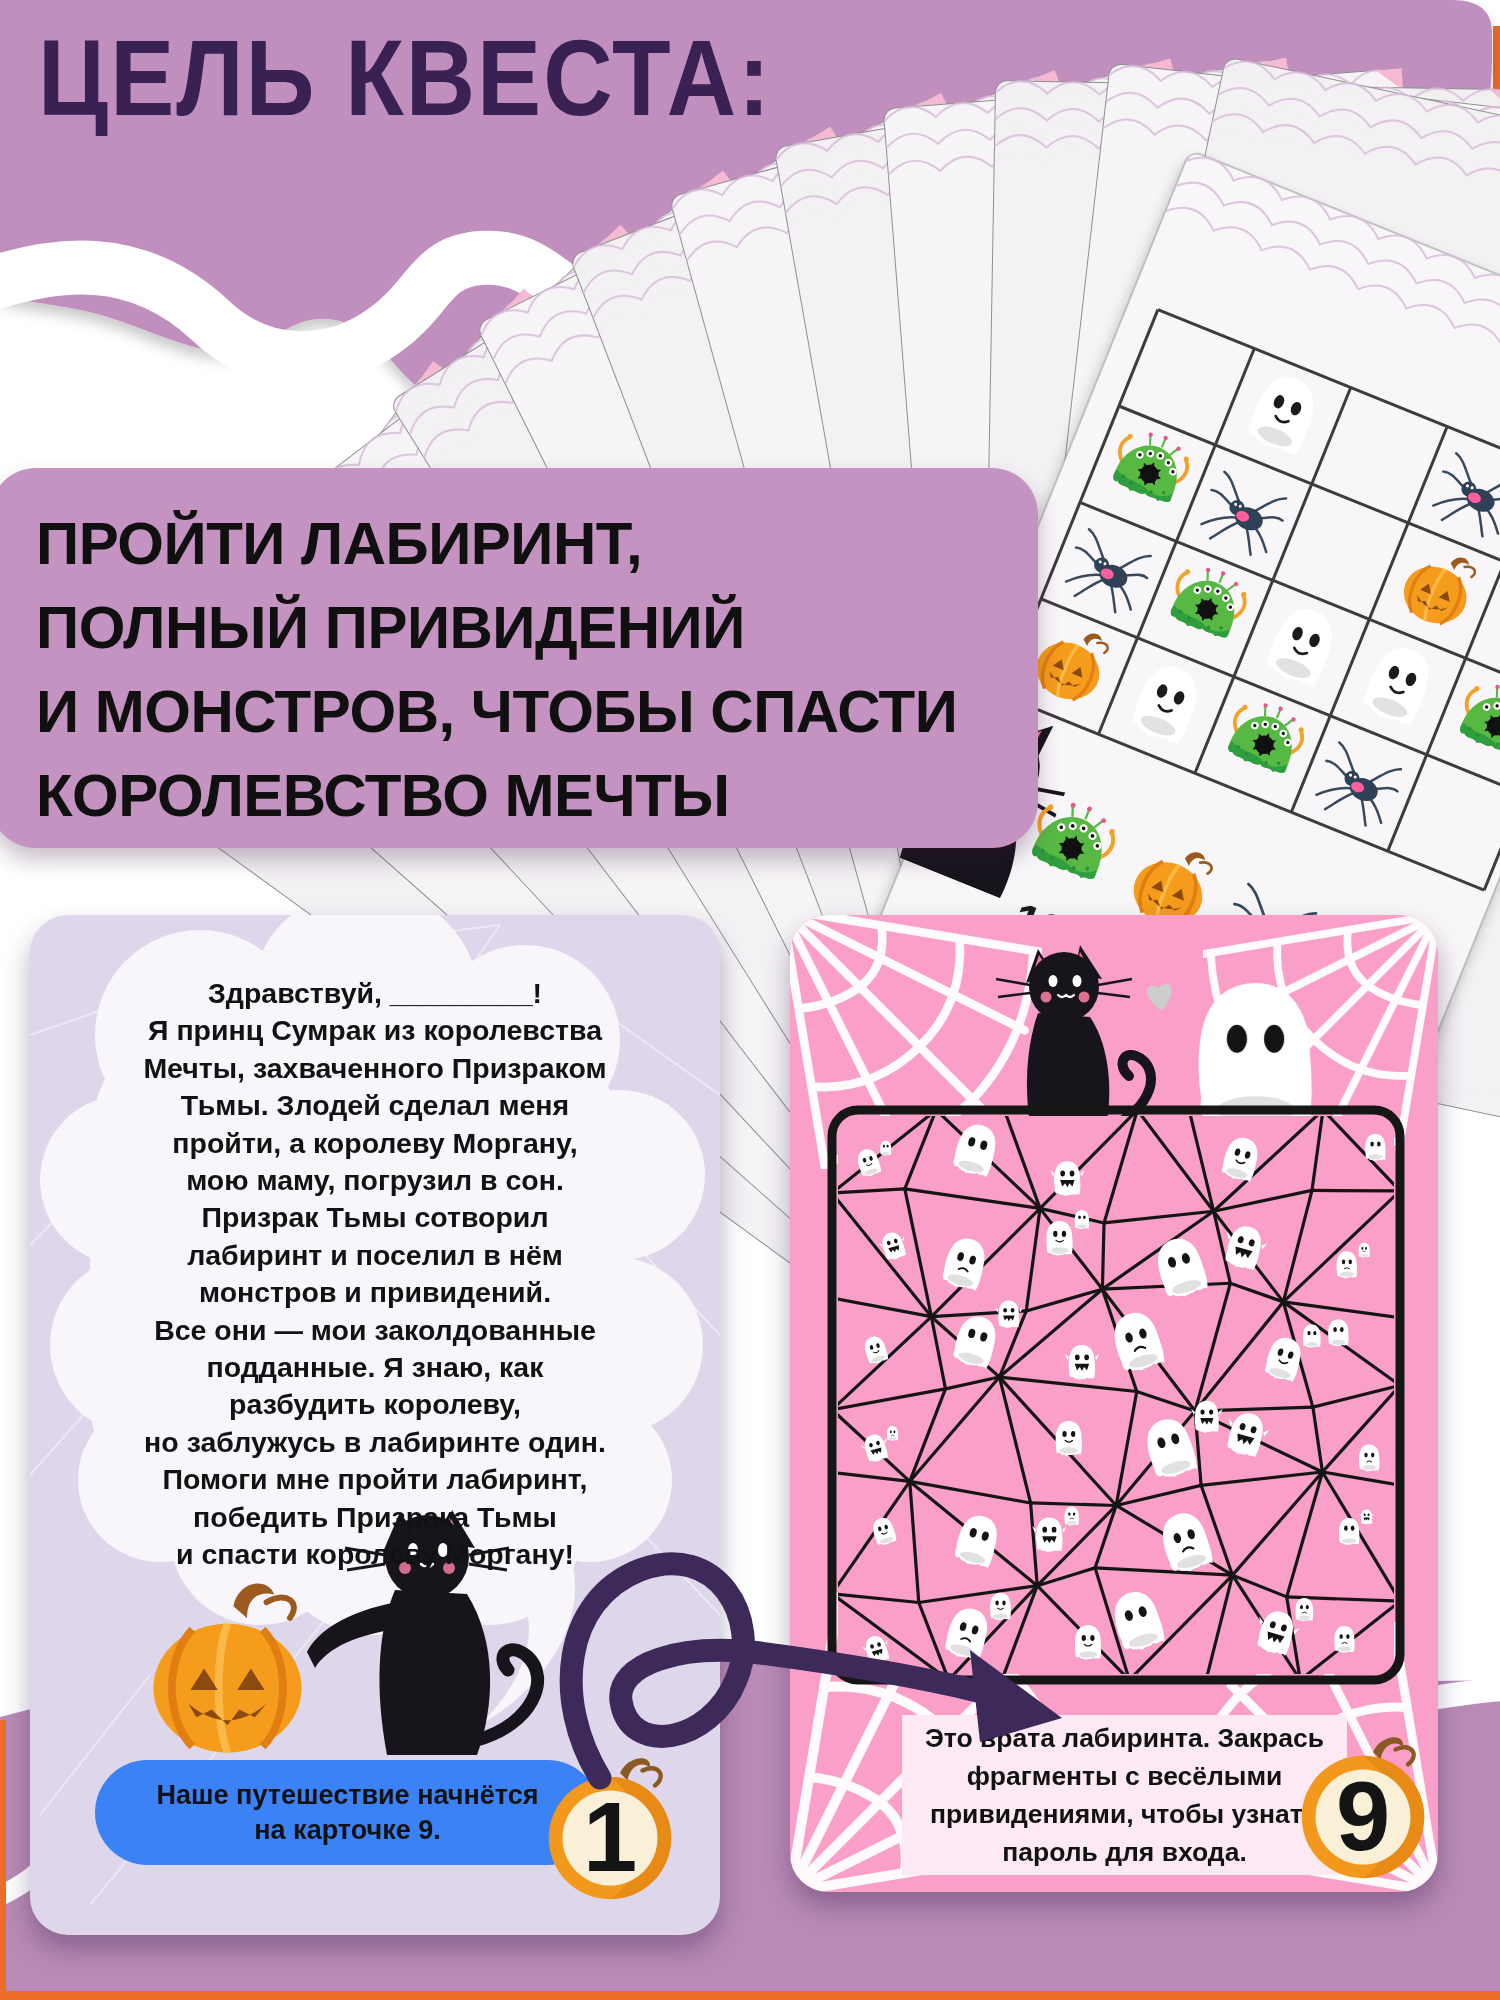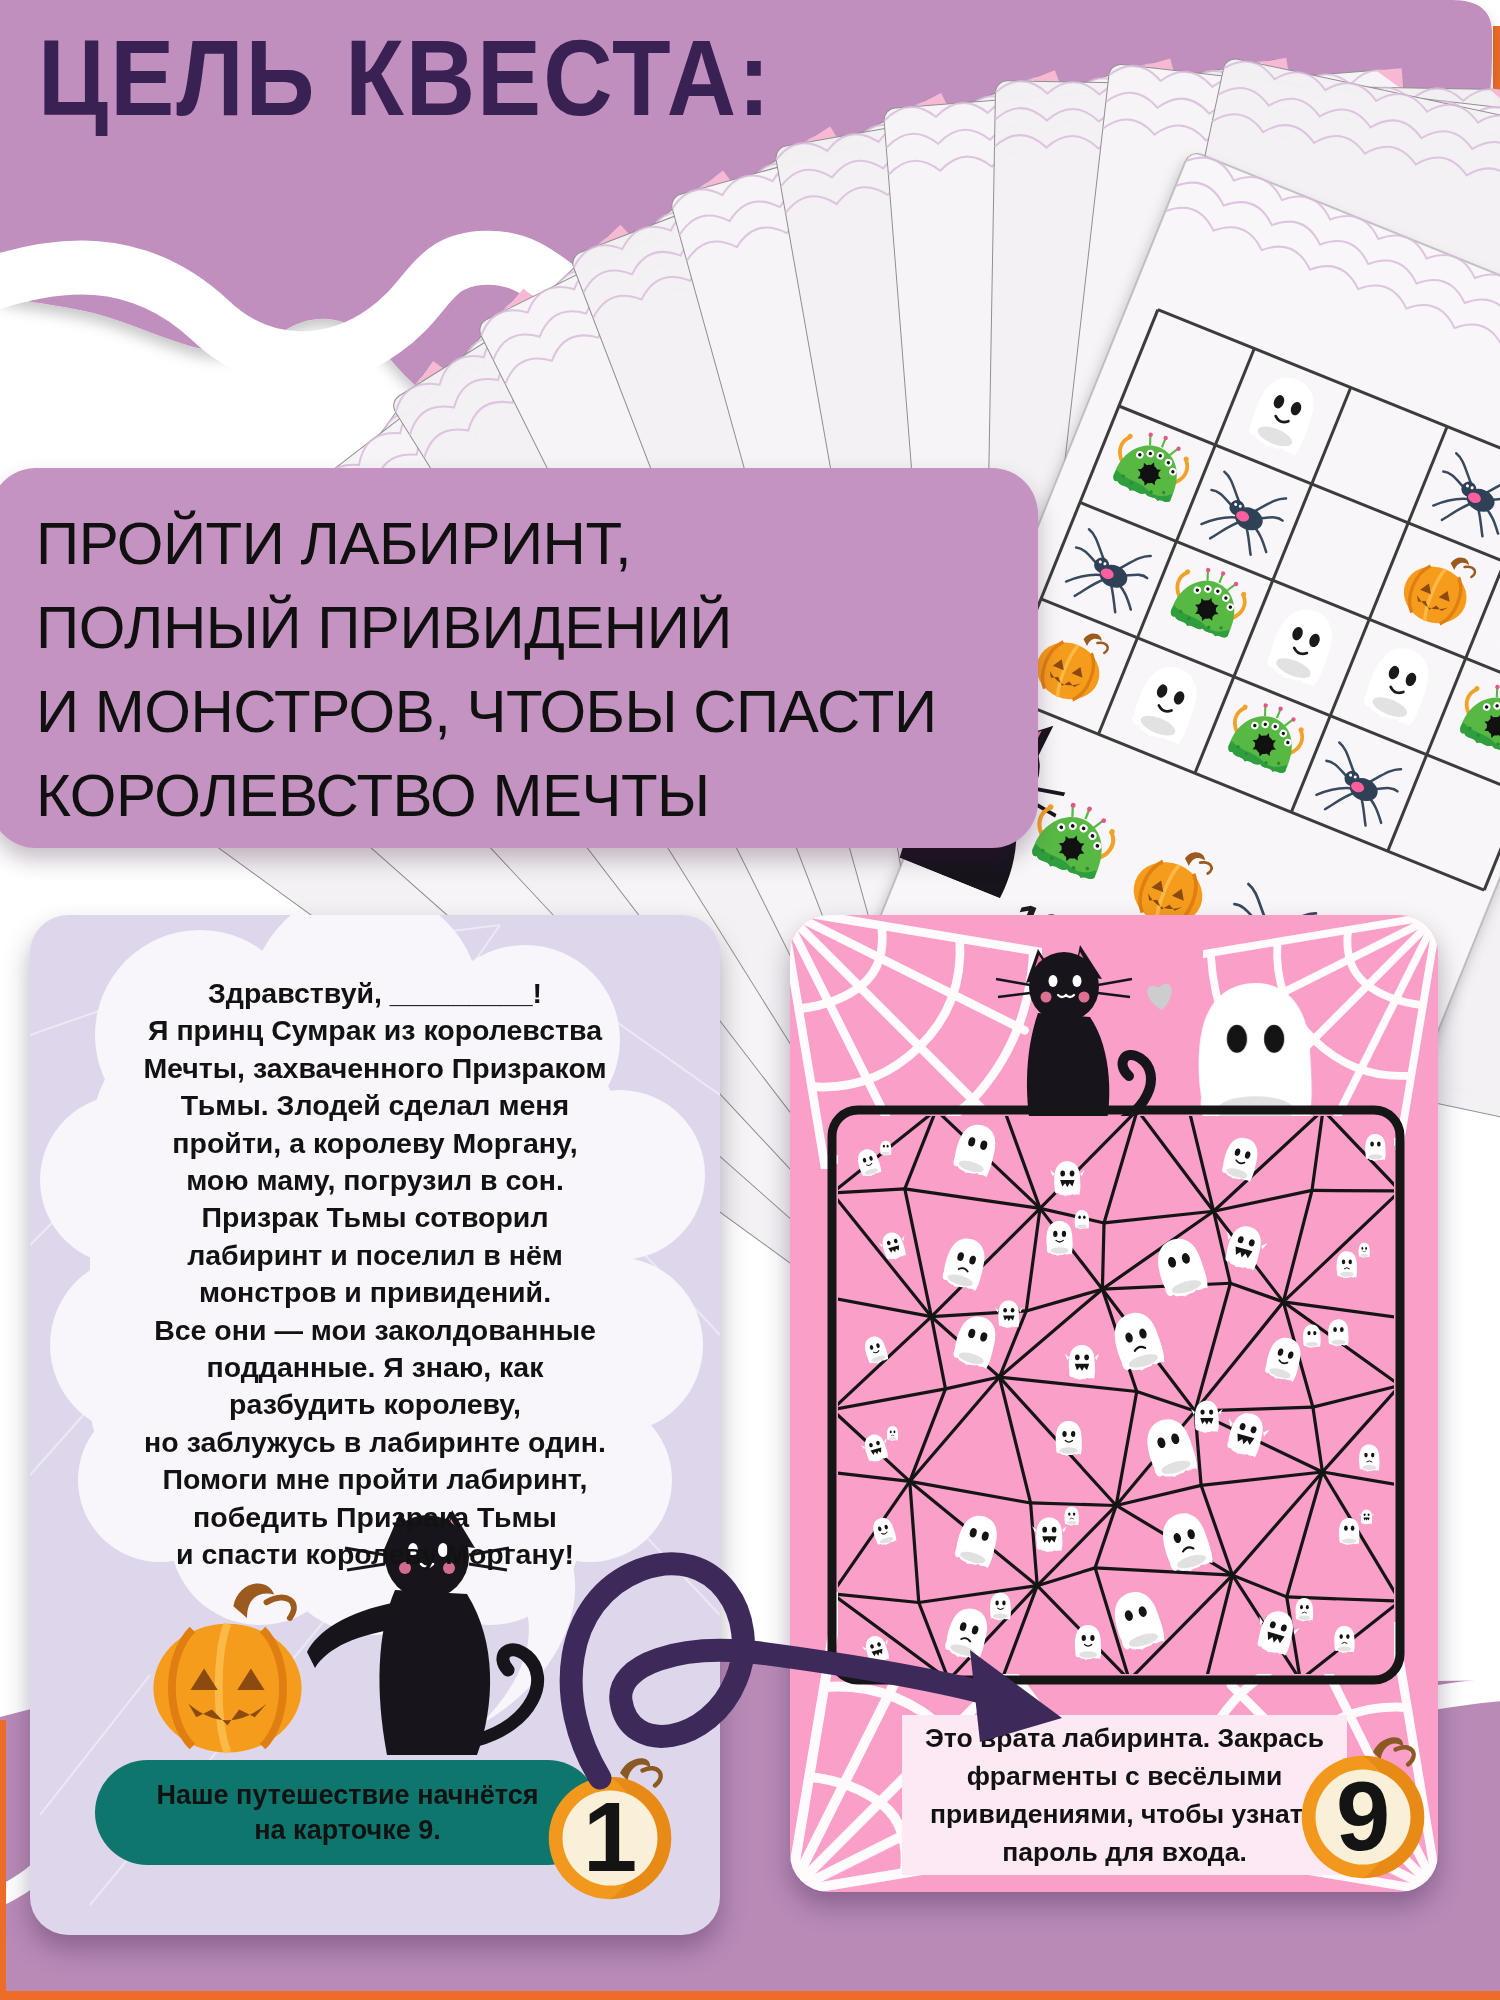--- a/index.html
+++ b/index.html
@@ -7,28 +7,28 @@
         font-family:"Liberation Sans","DejaVu Sans",sans-serif;}
   svg{display:block}
   .abs{position:absolute}
   #bg-svg{left:0;top:0;z-index:1;pointer-events:none}
   #fan-svg{left:0;top:0;z-index:2;pointer-events:none}
   #title{left:38px;top:16px;z-index:3;font-weight:900;font-size:96px;letter-spacing:2px;
          color:#3a2154;transform:scaleY(1.12);transform-origin:top left;white-space:nowrap;}
   #goal-box{left:-10px;top:468px;width:1048px;height:380px;z-index:3;background:#c493c1;
             border-radius:46px;box-shadow:0 12px 22px rgba(60,20,60,.28);}
   #goal-box .goal-lines{padding:34px 0 0 46px;}
-  #goal-box .line{font-weight:400;font-size:60px;line-height:84px;color:#101010;letter-spacing:-.5px;white-space:nowrap;}
+  #goal-box .line{font-weight:700;font-size:60px;line-height:84px;color:#101010;letter-spacing:-.5px;white-space:nowrap;}
   .card{z-index:4;border-radius:38px;box-shadow:0 14px 26px rgba(50,30,70,.35);}
   #card1{left:30px;top:915px;width:690px;height:1020px;background:#ded7eb;overflow:hidden;}
   #card9{left:790px;top:915px;width:648px;height:977px;background:#f99fc8;overflow:hidden;}
   #card1 .deco,#card9 .deco{left:0;top:0}
   #speech{left:40px;top:60px;width:610px;text-align:center;z-index:3;}
   #speech .line{font-weight:700;font-size:28.5px;line-height:37.4px;color:#121212;white-space:nowrap;}
-  .pill{background:#0f766e;border-radius:56px;z-index:3;}
+  .pill{background:#3b82f6;border-radius:56px;z-index:3;}
   #pill1{left:65px;top:845px;width:505px;height:105px;display:flex;flex-direction:column;justify-content:center;}
   #pill1 .line{font-weight:700;font-size:27px;line-height:35px;color:#121212;text-align:center;}
   #pill9{left:112px;top:800px;width:445px;height:160px;background:#fce9f3;display:flex;flex-direction:column;justify-content:center;}
   #pill9 .line{font-weight:700;font-size:26.5px;line-height:38px;color:#121212;text-align:center;}
   .badge{z-index:5}
   #badge1{left:505px;top:838px;}
   #badge9{left:498px;top:817px;}
   .badge text{font-family:"Liberation Sans","DejaVu Sans",sans-serif;font-weight:700;font-size:78px;fill:#141414;text-anchor:middle;}
   #arrow-svg{left:0;top:0;z-index:6;pointer-events:none}
 </style>

